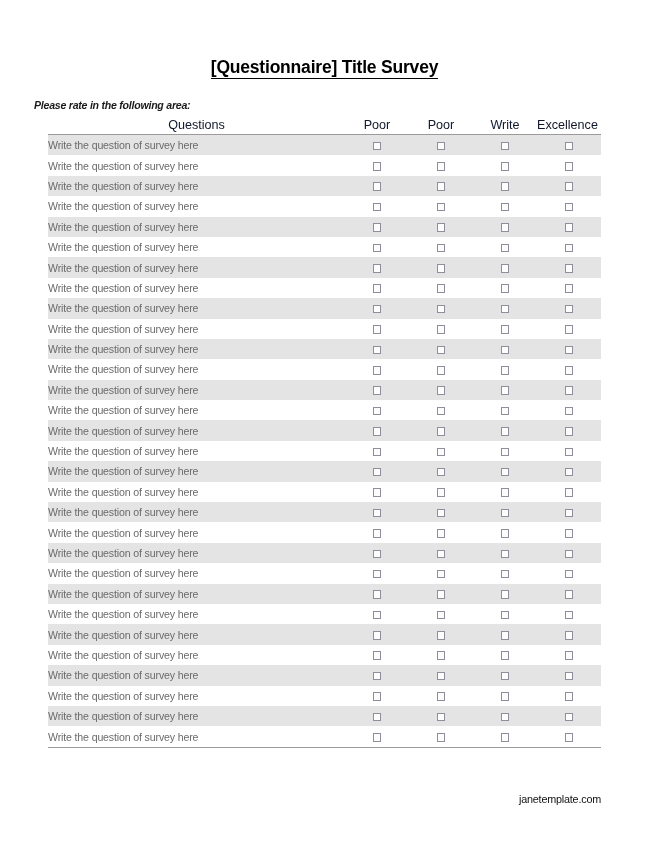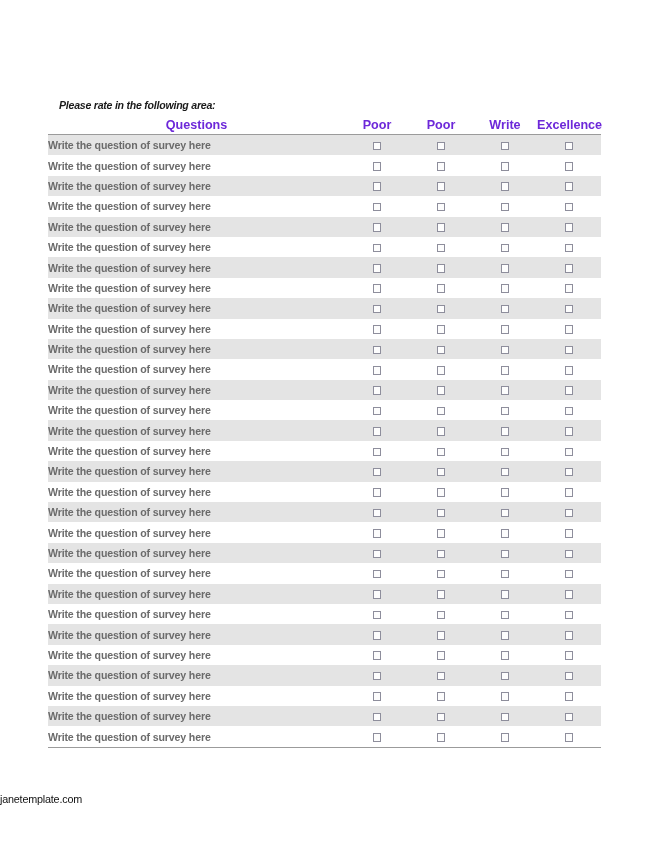--- a/index.html
+++ b/index.html
@@ -39,42 +39,42 @@
     border-bottom: 1.6px solid #000000;
     padding-bottom: 1px;
     line-height: 20px;
     white-space: nowrap;
   }
 
   
   .instruction {
     position: absolute;
     top: 99px;
-    left: 59px;
+    left: 34px;
     font-size: 10.6px;
     font-weight: bold;
     font-style: italic;
     color: #1a1a1a;
     letter-spacing: -0.25px;
     white-space: nowrap;
   }
 
   
   .survey-table {
     position: absolute;
     top: 116px;
     left: 48px;
     width: 553px;
     border-collapse: collapse;
     table-layout: fixed;
   }
   .survey-table thead th {
     font-size: 12.6px;
-    font-weight: bold;
-    color: #6d28d9;
+    font-weight: normal;
+    color: #0f172a;
     padding: 0;
     height: 18px;
     line-height: 18px;
     vertical-align: middle;
     border-bottom: 1.3px solid #9b9b9b;
     background: #ffffff;
   }
   th.col-questions {
     width: 297px;
     text-align: center;
@@ -104,52 +104,54 @@
     height: 20.4px;
     vertical-align: middle;
   }
   td.q-cell {
     font-size: 10.6px;
     color: #6b6b6b;
     padding-left: 9px;
     letter-spacing: -0.15px;
     white-space: nowrap;
     text-align: left;
-    font-weight: bold;
   }
   td.cb-cell {
     text-align: center;
   }
   .checkbox {
     display: inline-block;
     width: 6.5px;
     height: 6.5px;
     border: 1px solid #8e8e9c;
     background: #fdfdfd;
     vertical-align: middle;
     box-sizing: content-box;
   }
 
   
   .footer {
     position: absolute;
     top: 793px;
     left: 0;
     width: 601px;
-    text-align: left;
+    text-align: right;
     font-size: 10.8px;
     color: #111111;
     letter-spacing: -0.2px;
   }
 </style>
 </head>
 <body>
 
 <div class="page">
 
+  <div class="title-wrap">
+    <span class="doc-title">[Questionnaire] Title Survey</span>
+  </div>
 
   <div class="instruction">Please rate in the following area:</div>
 
   <table class="survey-table">
     <thead>
       <tr>
         <th class="col-questions">Questions</th>
         <th class="col-rate">Poor</th>
         <th class="col-rate">Poor</th>
         <th class="col-rate">Write</th>

